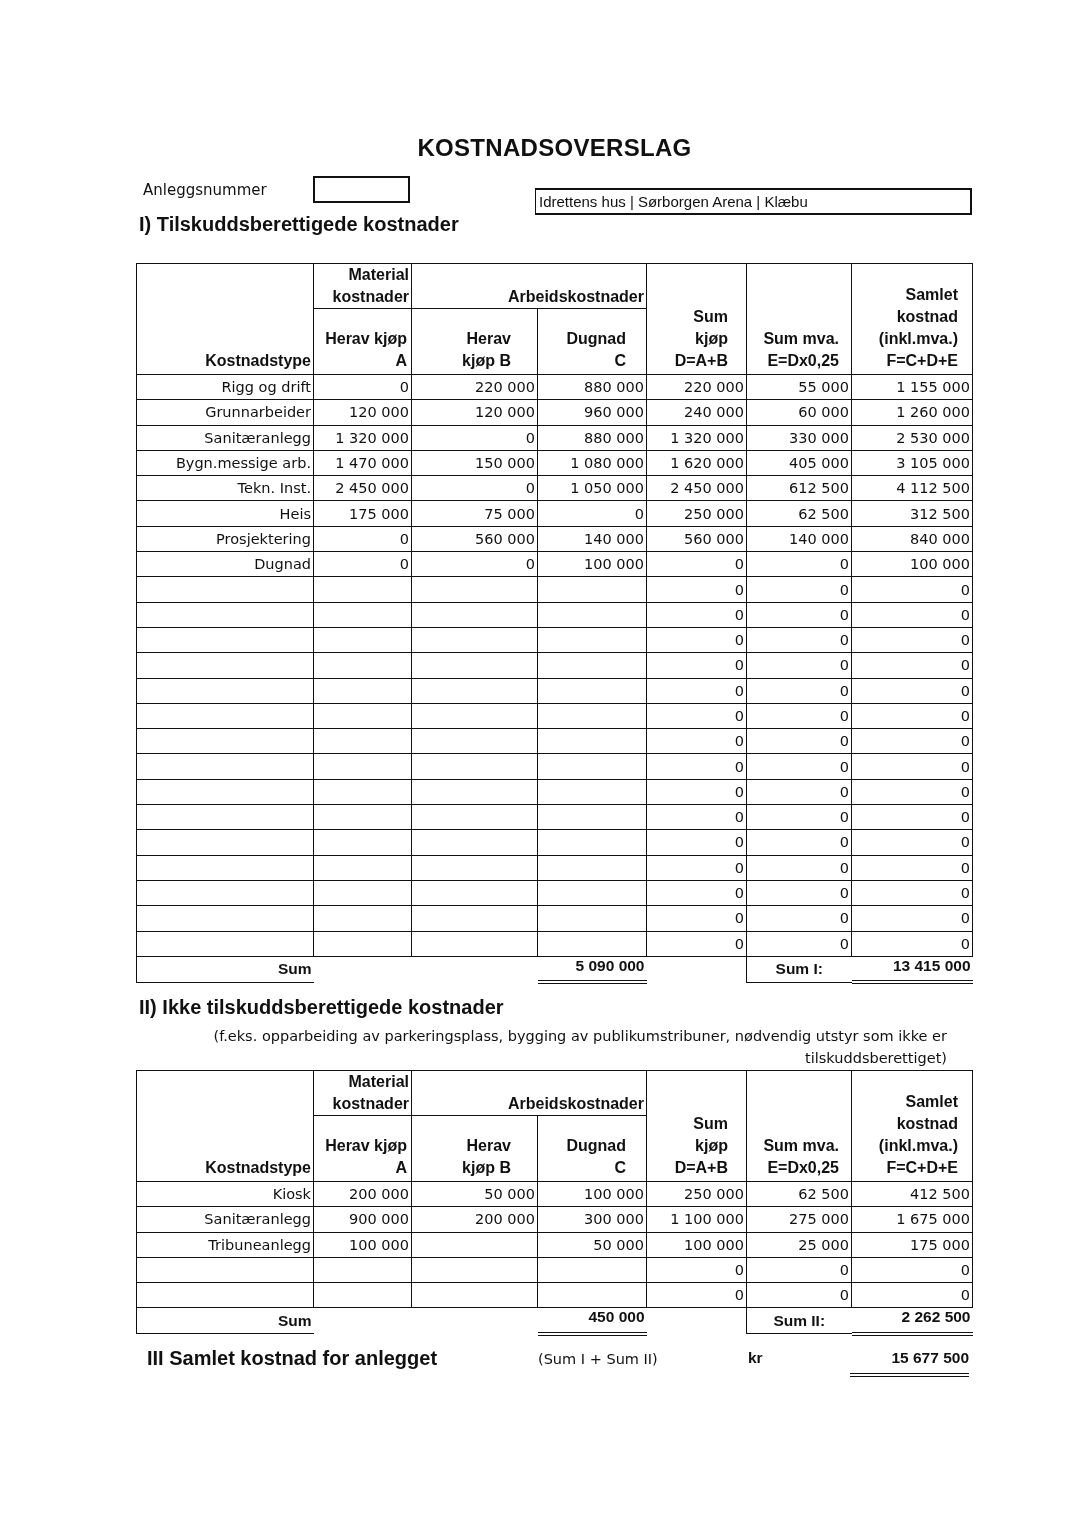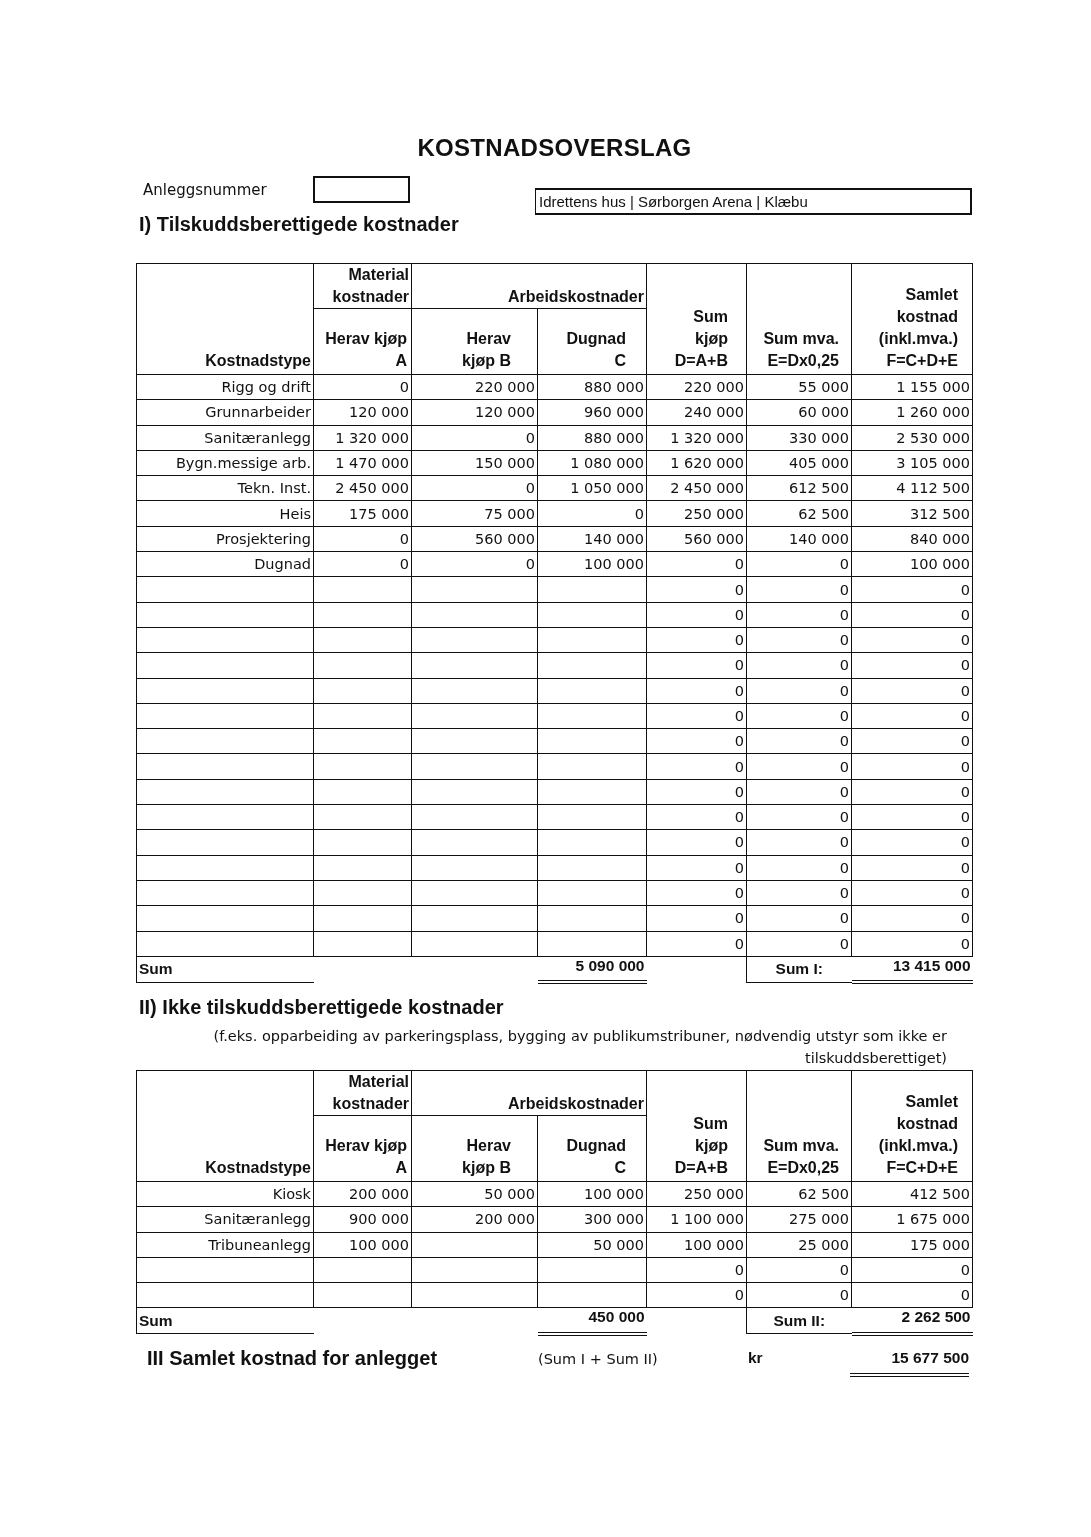--- a/index.html
+++ b/index.html
@@ -12,21 +12,21 @@
   .sec { left: 139px; font-weight: bold; font-size: 20px; }
   .note { left: 137px; font-family: "DejaVu Sans", sans-serif; font-size: 14.5px; line-height: 22px; width: 810px; }
 
   table.grid { position: absolute; left: 136px; border-collapse: collapse; table-layout: fixed; }
   table.grid td, table.grid th { border: 1.5px solid #111; padding: 0 2px; box-sizing: border-box; overflow: hidden; white-space: nowrap; }
   table.grid th { font-weight: bold; font-size: 16px; text-align: right; line-height: 22px; vertical-align: bottom; }
   table.grid th.top { vertical-align: bottom; padding-bottom: 2px; }
   table.grid td { height: 25.3px; font-family: "DejaVu Sans", sans-serif; font-size: 14.5px; text-align: right; }
   table.grid td.name { text-align: right; padding-left: 3px; }
   table.grid tr.sum td { border: none; height: 26px; font-family: "Liberation Sans", sans-serif; font-weight: bold; font-size: 15.5px; }
-  table.grid tr.sum td.sumlabel { text-align: left; border-left: 1.5px solid #111; border-bottom: 1.5px solid #111; }
+  table.grid tr.sum td.sumlabel { text-align: right; border-left: 1.5px solid #111; border-bottom: 1.5px solid #111; }
   table.grid tr.sum td.dbl { border-bottom: 4px double #111; vertical-align: top; }
   table.grid tr.sum td.box { text-align: center; border-left: 1.5px solid #111; border-bottom: 1.5px solid #111; border-top: 1.5px solid #111; }
   .total-label { left: 147px; top: 1347px; font-weight: bold; font-size: 20px; }
   .total-formula { left: 538px; top: 1351px; font-family: "DejaVu Sans", sans-serif; font-size: 14.5px; }
   .total-kr { left: 748px; top: 1349px; font-weight: bold; font-size: 15.5px; }
   .total-value { left: 850px; top: 1349px; width: 119px; text-align: right; font-weight: bold; font-size: 15.5px; padding-bottom: 6px; border-bottom: 4px double #111; }
 </style>
 </head>
 <body>
 

